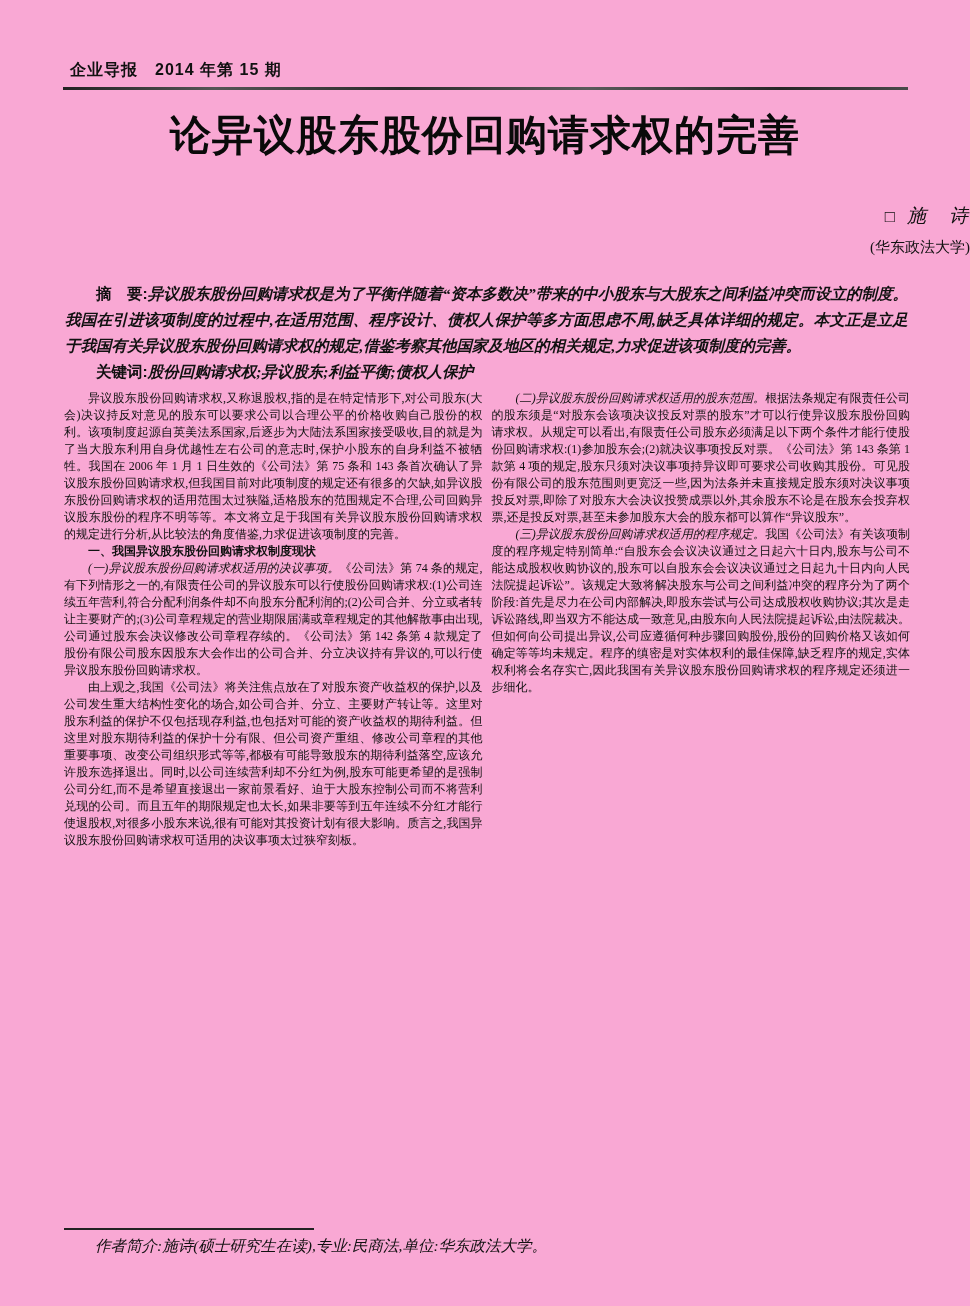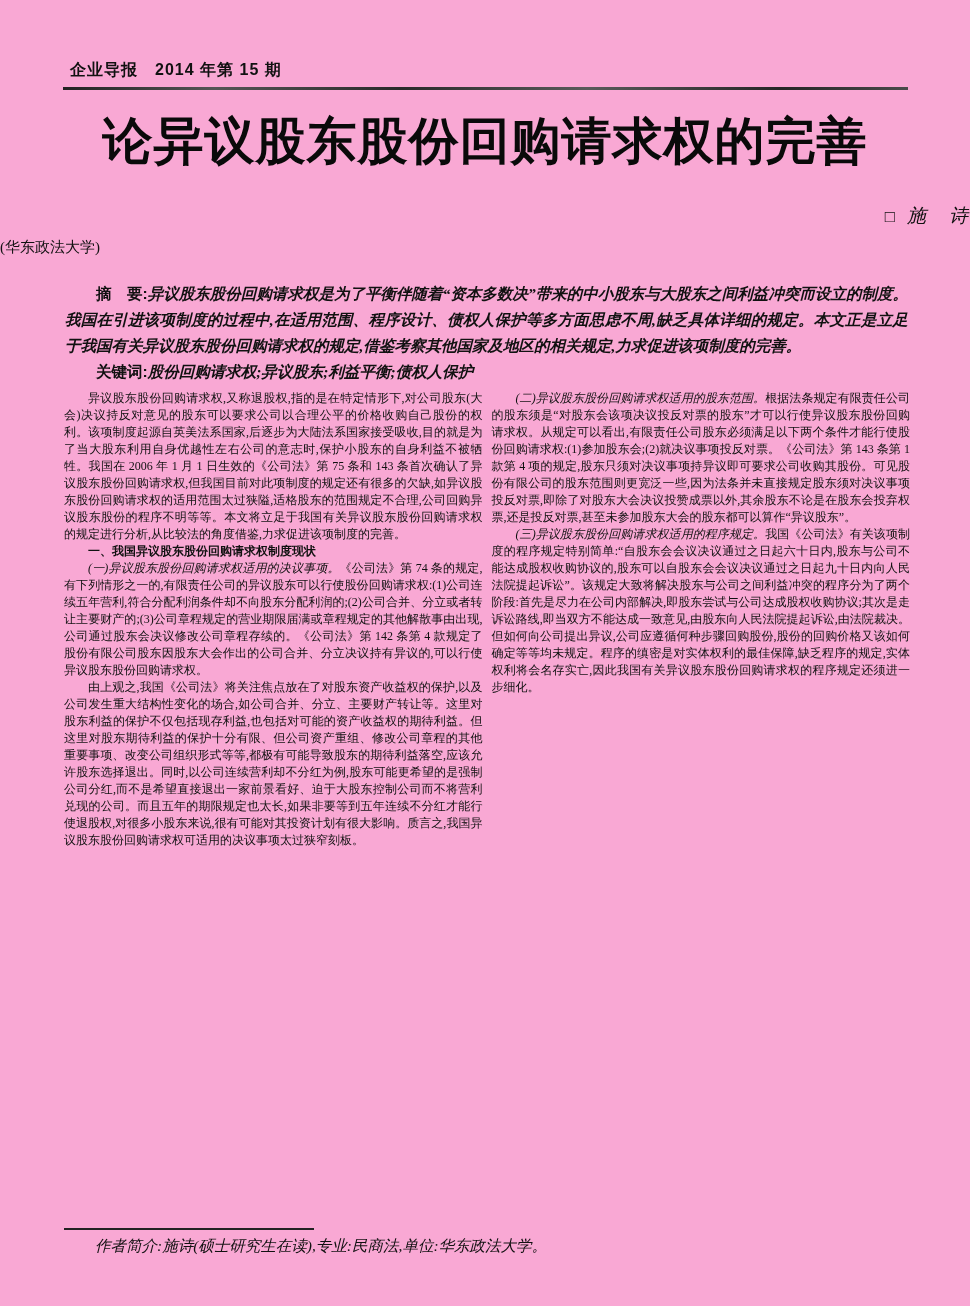--- a/index.html
+++ b/index.html
@@ -18,35 +18,35 @@
     font-family:"Liberation Sans","DejaVu Sans",sans-serif;
     letter-spacing:1px;
   }
   .header-rule{
     position:absolute;top:87px;left:63px;width:845px;height:3px;
     background:linear-gradient(90deg,#222 0%,#555 18%,#2a2a2a 40%,#5a5a5a 62%,#262626 85%,#4a4a4a 100%);
   }
   .article-title{
     position:absolute;top:108px;left:0;width:100%;
     text-align:center;
-    font-size:50px;font-weight:bold;
+    font-size:41px;font-weight:bold;
     letter-spacing:1px;
     margin:0;
     color:#0a0a0a;
   }
   .author-line{
     position:absolute;top:203px;left:0;width:100%;
     text-align:right;
     font-size:19px;font-style:italic;
     letter-spacing:2px;
   }
   .author-line .box{font-style:normal;font-size:17px;margin-right:10px;}
   .affiliation{
     position:absolute;top:238px;left:0;width:100%;
-    text-align:left;
+    text-align:right;
     font-size:15px;
   }
   .abstract-block{
     position:absolute;top:281px;left:65px;width:843px;
     font-size:15.5px;line-height:26px;
     text-align:justify;
   }
   .abstract-block p{margin:0;text-indent:2em;}
   .abstract-block .lbl{
     font-weight:bold;font-style:normal;

